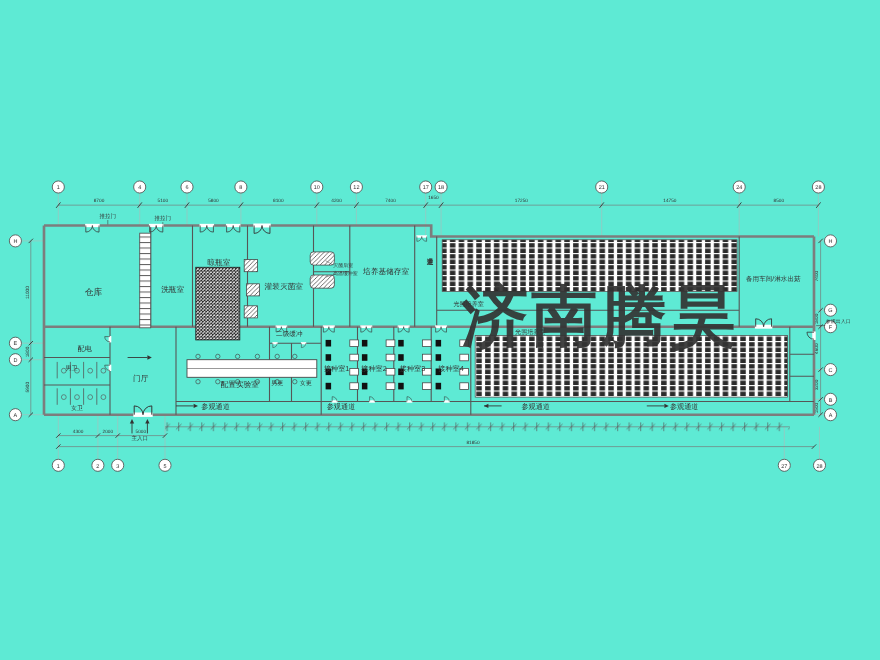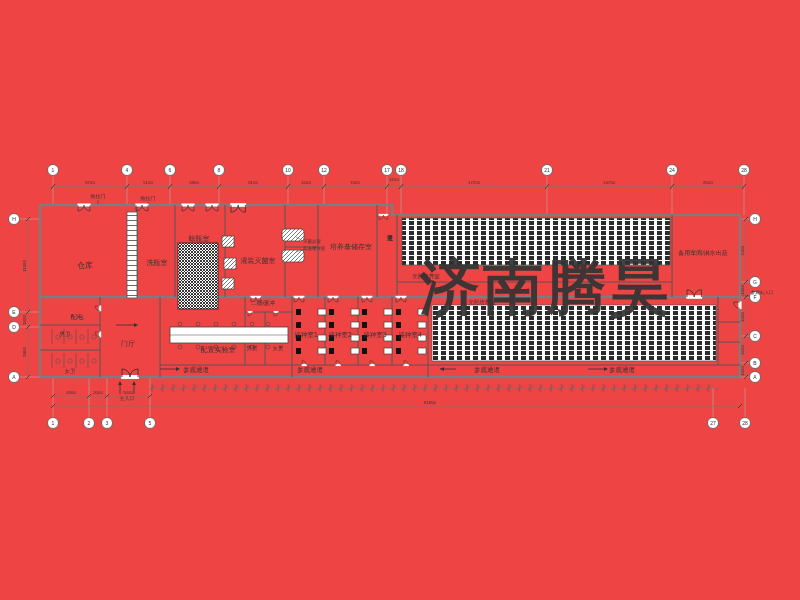--- a/index.html
+++ b/index.html
@@ -1,16 +1,16 @@
 <!DOCTYPE html>
 <html><head>
 <meta charset="utf-8">
 <style>
   html,body{margin:0;padding:0;background:#fff;}
-  #stage{position:relative;width:800px;height:600px;background:#ef4444;overflow:hidden;
+  #stage{position:relative;width:800px;height:600px;background:#5eead4;overflow:hidden;
          font-family:"Liberation Sans",sans-serif;}
   svg{position:absolute;inset:0;}
   svg text{font-family:"Liberation Sans",sans-serif;fill:#333;}
   .room-lbl{fill:#222;}
   .dim{fill:#444;}
   .wm{font-weight:bold;}
 </style>
 </head>
 <body>
 

